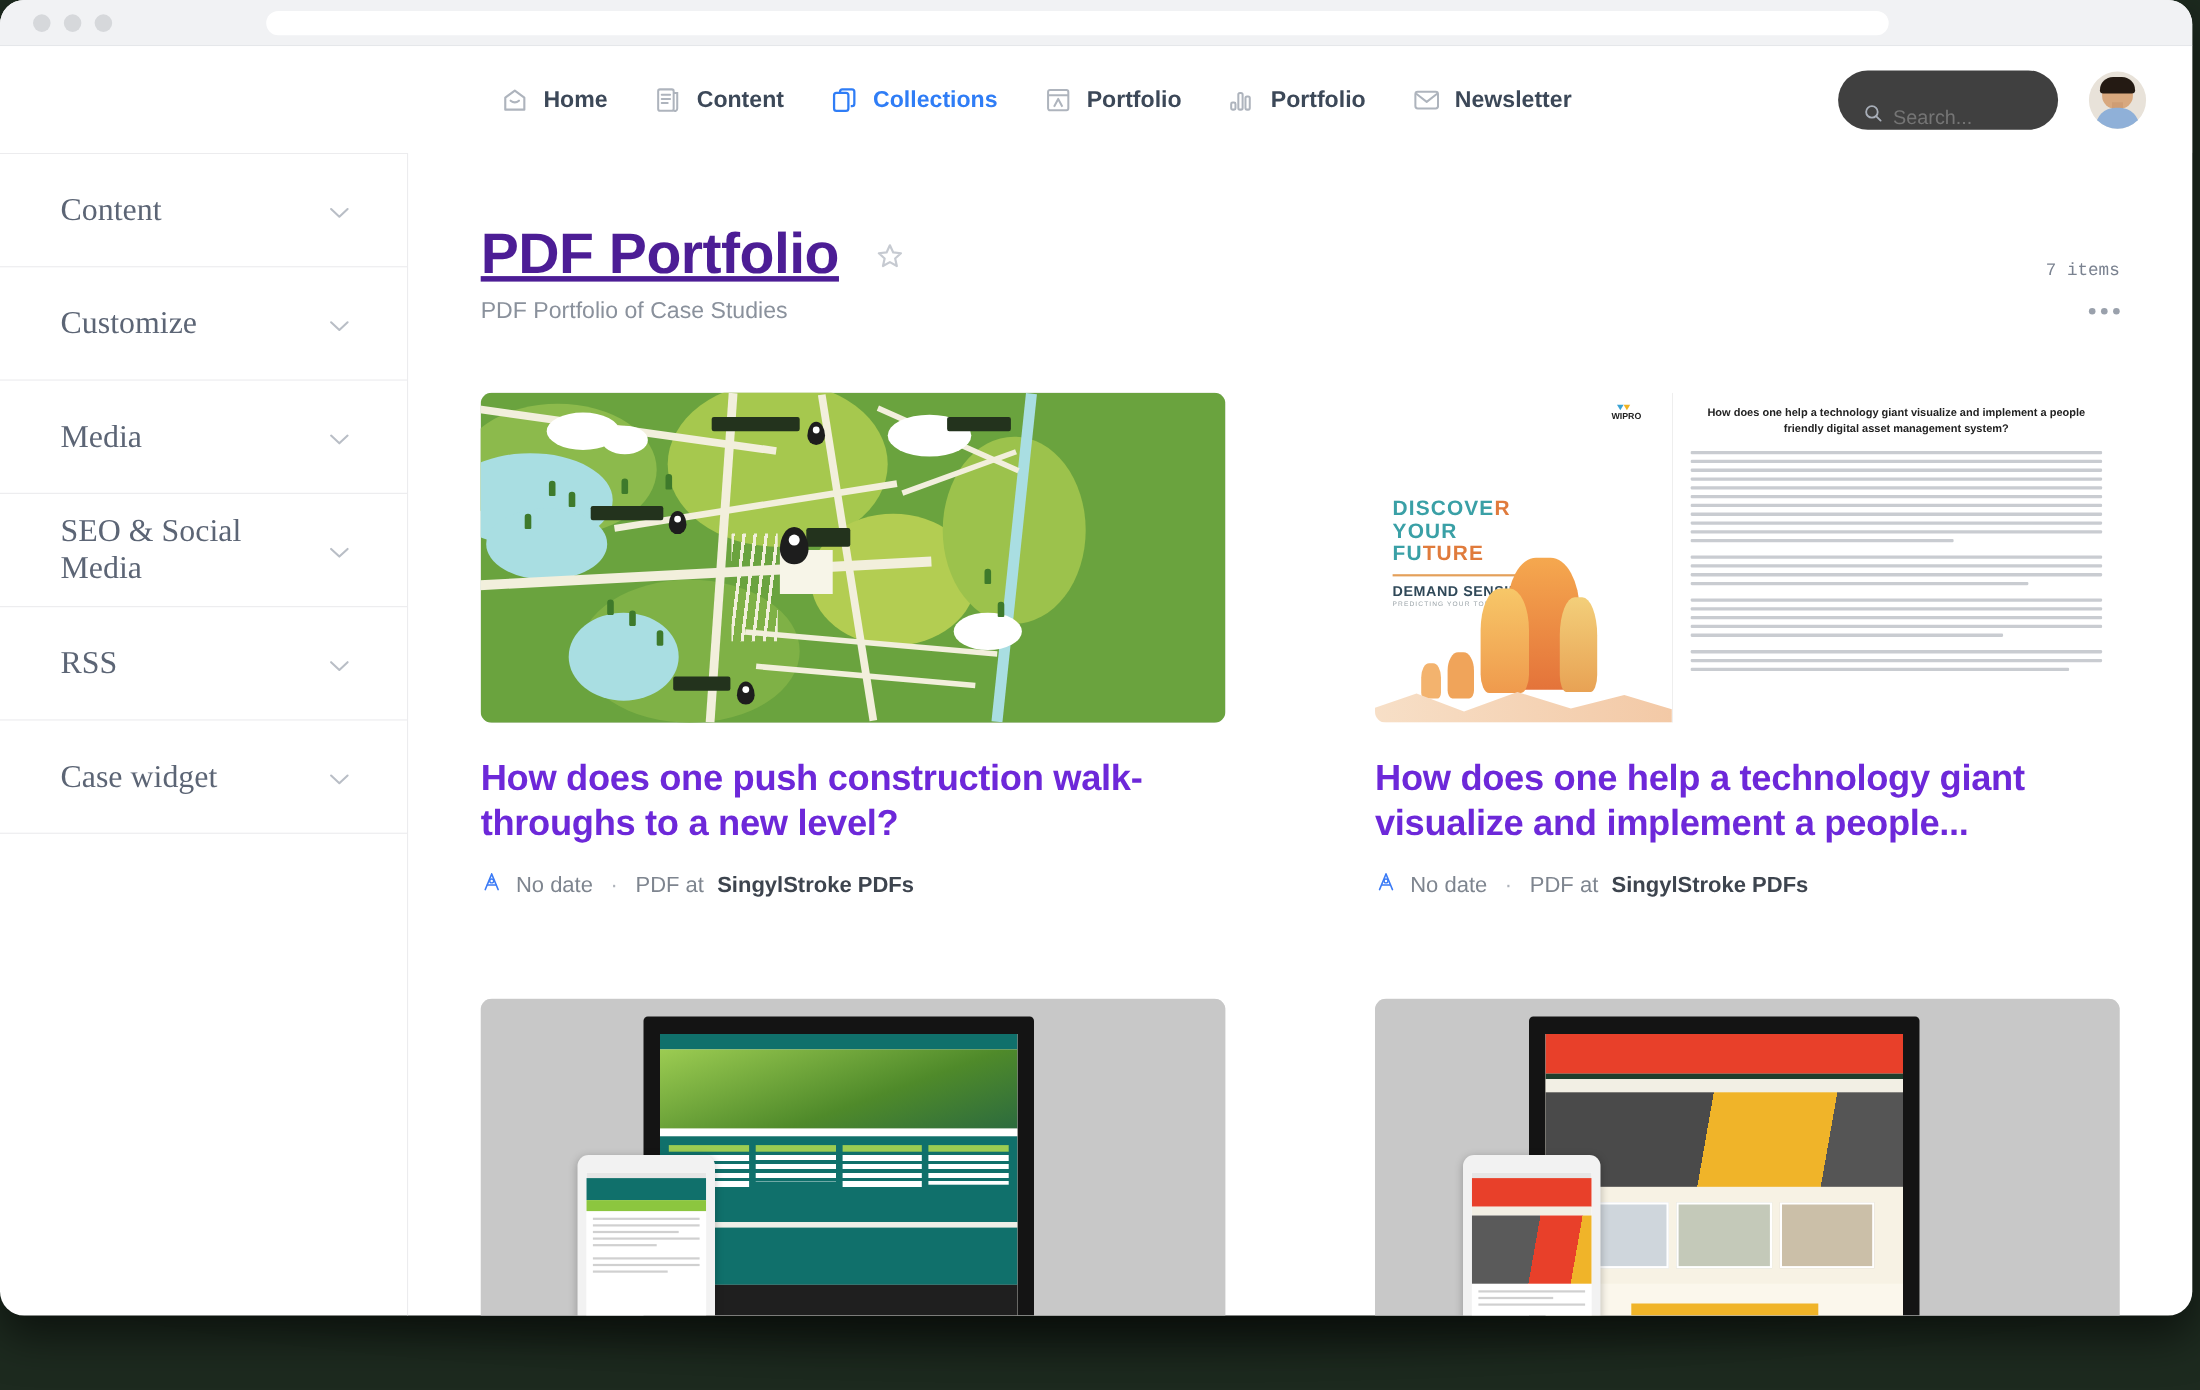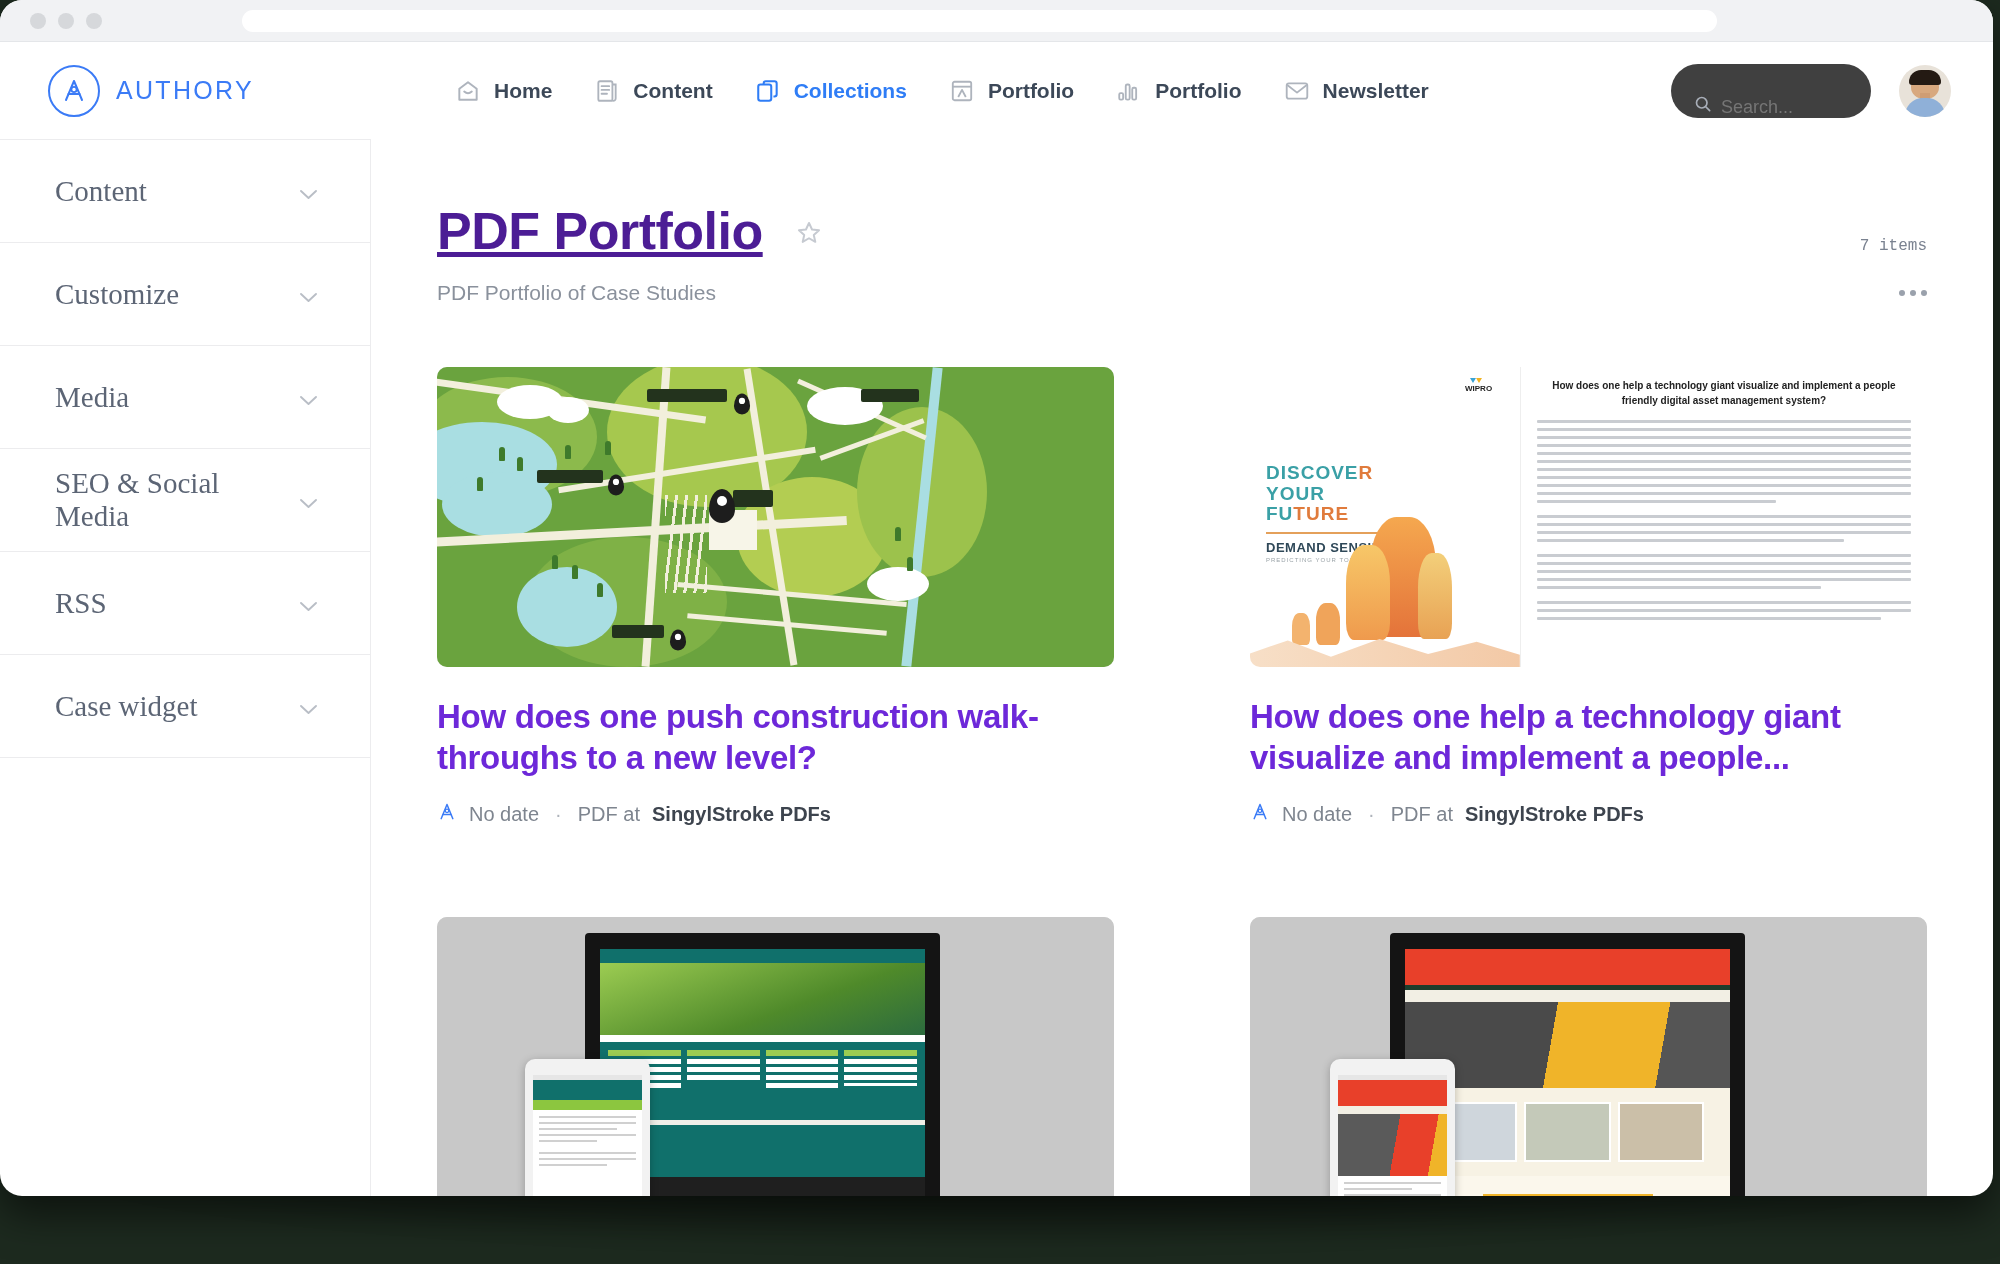--- a/index.html
+++ b/index.html
@@ -171,21 +171,21 @@
   #starbtn { margin: 18px 0 0 32px; cursor: pointer; }
   #itemcount {
     margin-left: auto;
     font-size: 16px;
     color: #7a8290;
     padding-top: 36px;
     font-family: Liberation Mono, monospace;
   }
   #subrow {
     display: flex; align-items: center;
-    margin-top: 20px;
+    margin-top: 10px;
   }
   #subtitle { font-size: 21px; color: #8a919c; }
   #moredots {
     margin-left: auto;
     display: flex; gap: 5px; cursor: pointer;
   }
   #moredots i { width: 6px; height: 6px; border-radius: 50%; background: #9aa1ac; display: block; }
 
   #grid {
     margin-top: 62px;
@@ -267,30 +267,20 @@
       <div class="dots">
         <span class="dot"></span>
         <span class="dot"></span>
         <span class="dot"></span>
       </div>
       <div id="urlbar"></div>
     </div>
 
     <div id="appheader">
 
-      <div id="brand">
-        <span class="logo-circle">
-          <svg width="30" height="30" viewBox="0 0 30 30">
-            <path d="M15 5 L7 24 M15 5 L23 24" stroke="#3b7bf6" stroke-width="2" fill="none" stroke-linecap="round"></path>
-            <path d="M9.5 18 L20.5 18" stroke="#3b7bf6" stroke-width="2" stroke-linecap="round"></path>
-            <circle cx="15" cy="13.5" r="2.6" fill="none" stroke="#3b7bf6" stroke-width="1.8"></circle>
-          </svg>
-        </span>
-        <span class="brand-name">AUTHORY</span>
-      </div>
 
       <nav id="mainnav">
 
         <div class="navitem">
           <span class="nav-ico">
             <svg width="26" height="26" viewBox="0 0 24 24" fill="none" stroke="#aeb4bd" stroke-width="1.8">
               <path d="M4 10 L12 4 L20 10 V20 H4 Z" stroke-linejoin="round"></path>
               <path d="M8.5 12.5 q3.5 3 7 0" stroke-linecap="round"></path>
             </svg>
           </span>

